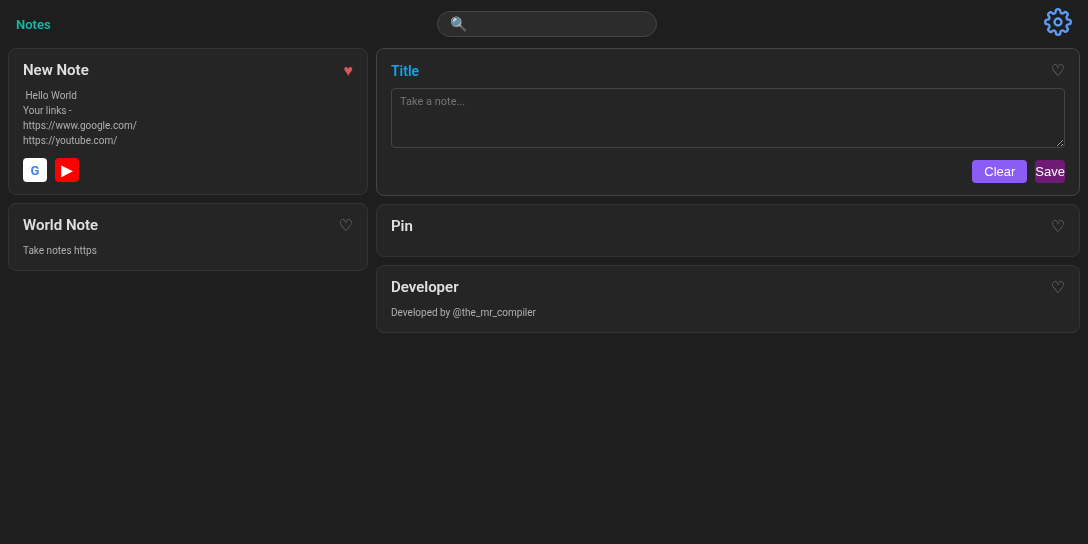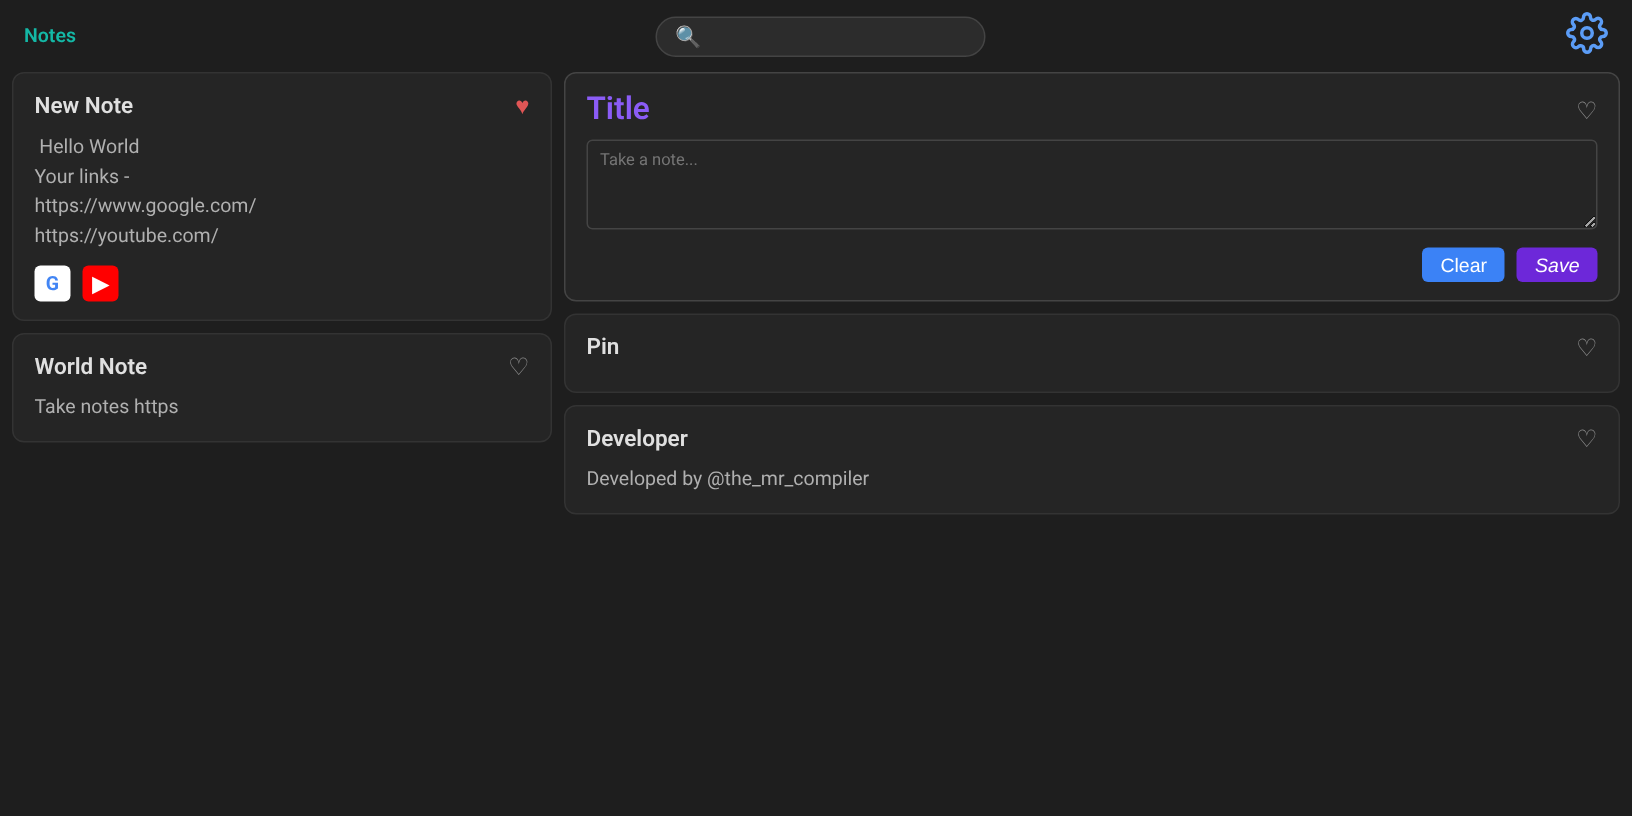--- a/index.html
+++ b/index.html
@@ -115,21 +115,21 @@
 
     .heart-filled {
       color: #e05555;
     }
 
     .heart-outline {
       color: #888;
     }
 
     .note-body {
-      font-size: 13px;
+      font-size: 10px;
       color: #b0b0b0;
       line-height: 1.5;
       white-space: pre-wrap;
     }
 
     
     .new-note-form {
       background-color: #252525;
       border: 1px solid #444;
       border-radius: 8px;
@@ -137,23 +137,23 @@
     }
 
     .new-note-form .form-header {
       display: flex;
       justify-content: space-between;
       align-items: center;
       margin-bottom: 8px;
     }
 
     .form-title {
-      font-size: 21px;
+      font-size: 14px;
       font-weight: 600;
-      color: #8b5cf6;
+      color: #0ea5e9;
     }
 
     .note-textarea {
       width: 100%;
       background: transparent;
       border: 1px solid #444;
       border-radius: 4px;
       color: #888;
       font-size: 11px;
       padding: 6px 8px;
@@ -164,38 +164,37 @@
     }
 
     .form-actions {
       display: flex;
       justify-content: flex-end;
       gap: 8px;
       margin-top: 8px;
     }
 
     .btn-clear {
-      background-color: #3b82f6;
+      background-color: #8b5cf6;
       color: white;
       border: none;
       border-radius: 4px;
       padding: 4px 12px;
       font-size: 13px;
       cursor: pointer;
     }
 
     .btn-save {
-      background-color: #6d28d9;
+      background-color: #701a75;
       color: white;
       border: none;
       border-radius: 4px;
-      padding: 4px 12px;
+      padding: 4px 0;
       font-size: 13px;
       cursor: pointer;
-      font-style: italic;
     }
 
     
     .icon-row {
       display: flex;
       gap: 8px;
       margin-top: 10px;
     }
 
     .site-icon {

